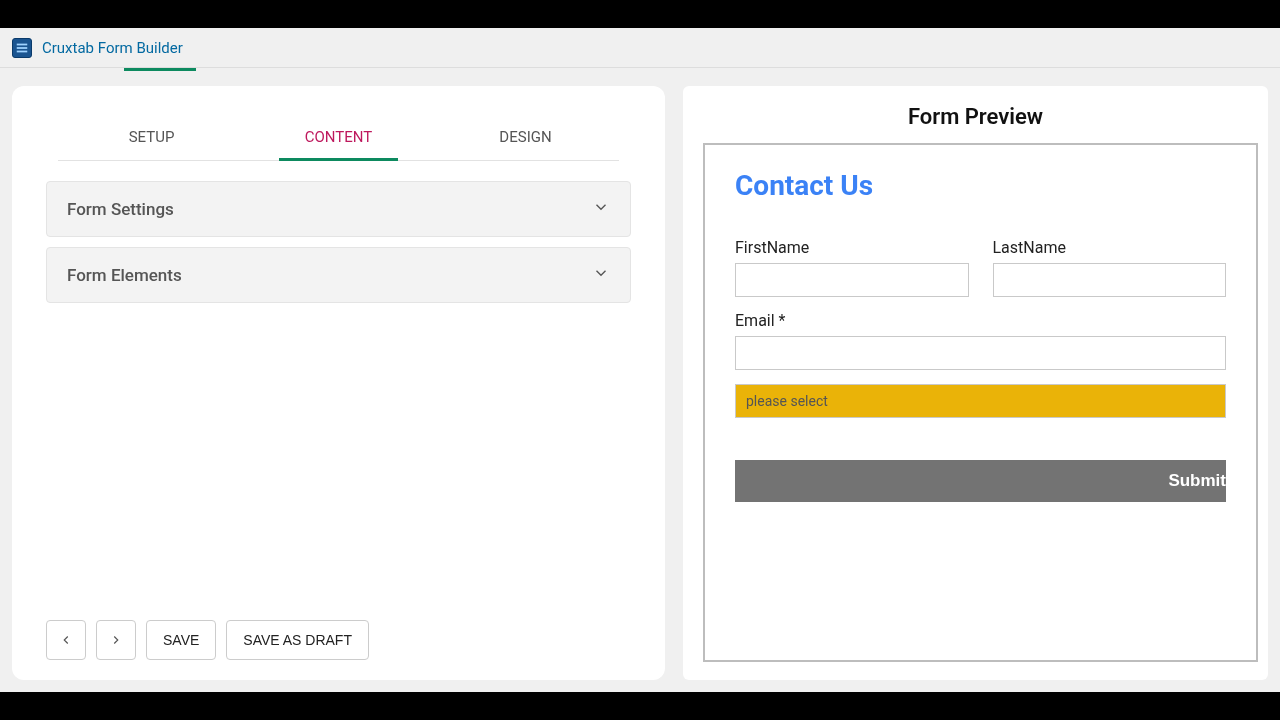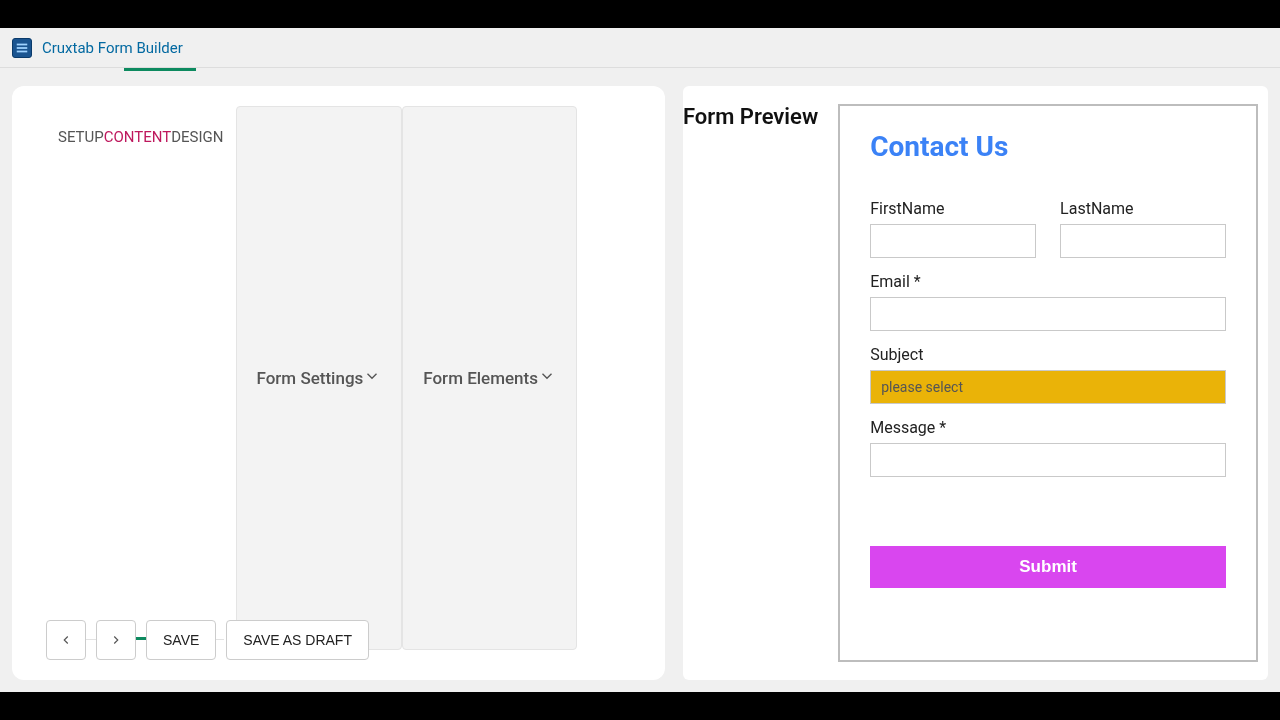--- a/index.html
+++ b/index.html
@@ -54,20 +54,21 @@
     gap: 18px;
     padding: 0 12px 12px 12px;
     height: 606px;
     background: #f0f0f0;
   }
   .panel {
     background: #fff;
     border-radius: 6px;
     flex: 1;
     display: flex;
+    flex-direction: column;
   }
   .left-panel { padding: 20px 34px 20px 34px; position: relative; border-radius: 12px; }
   .right-panel { padding: 18px 0 18px 0; }
   .tabs {
     display: flex;
     border-bottom: 1px solid #e2e2e2;
     margin: 10px 12px 20px 12px;
   }
   .tab {
     flex: 1;
@@ -172,28 +173,29 @@
   }
   .fld-select {
     color: #555;
     appearance: none;
     background: #eab308;
     display: flex;
     align-items: center;
   }
   .submit-btn {
     width: 100%;
-    background: #d946ef;
+    background: #737373;
     color: #fff;
     font-size: 17px;
     font-weight: 600;
     border: none;
     height: 42px;
     cursor: pointer;
-    margin-top: 55px;
+    margin-top: 28px;
+    text-align: right;
   }
 </style>
 </head>
 <body>
 
 <div class="letterbox-top"></div>
 
 <div class="app-header">
   <div class="app-icon">
     <svg viewBox="0 0 16 16">
@@ -275,33 +277,26 @@
 
       <div class="row">
         <div class="col">
           <label class="fld-label">Email *</label>
           <input class="fld-input" type="text" style="">
         </div>
       </div>
 
       <div class="row">
         <div class="col">
-          <label class="fld-label">Subject</label>
           <div class="fld-select">
             <span>please select</span>
           </div>
         </div>
       </div>
 
-      <div class="row">
-        <div class="col">
-          <label class="fld-label">Message *</label>
-          <input class="fld-input" type="text" style="">
-        </div>
-      </div>
 
       <button class="submit-btn">Submit</button>
     </div>
   </div>
 
 </div>
 
 <div class="letterbox-bottom"></div>
 
 </body></html>

